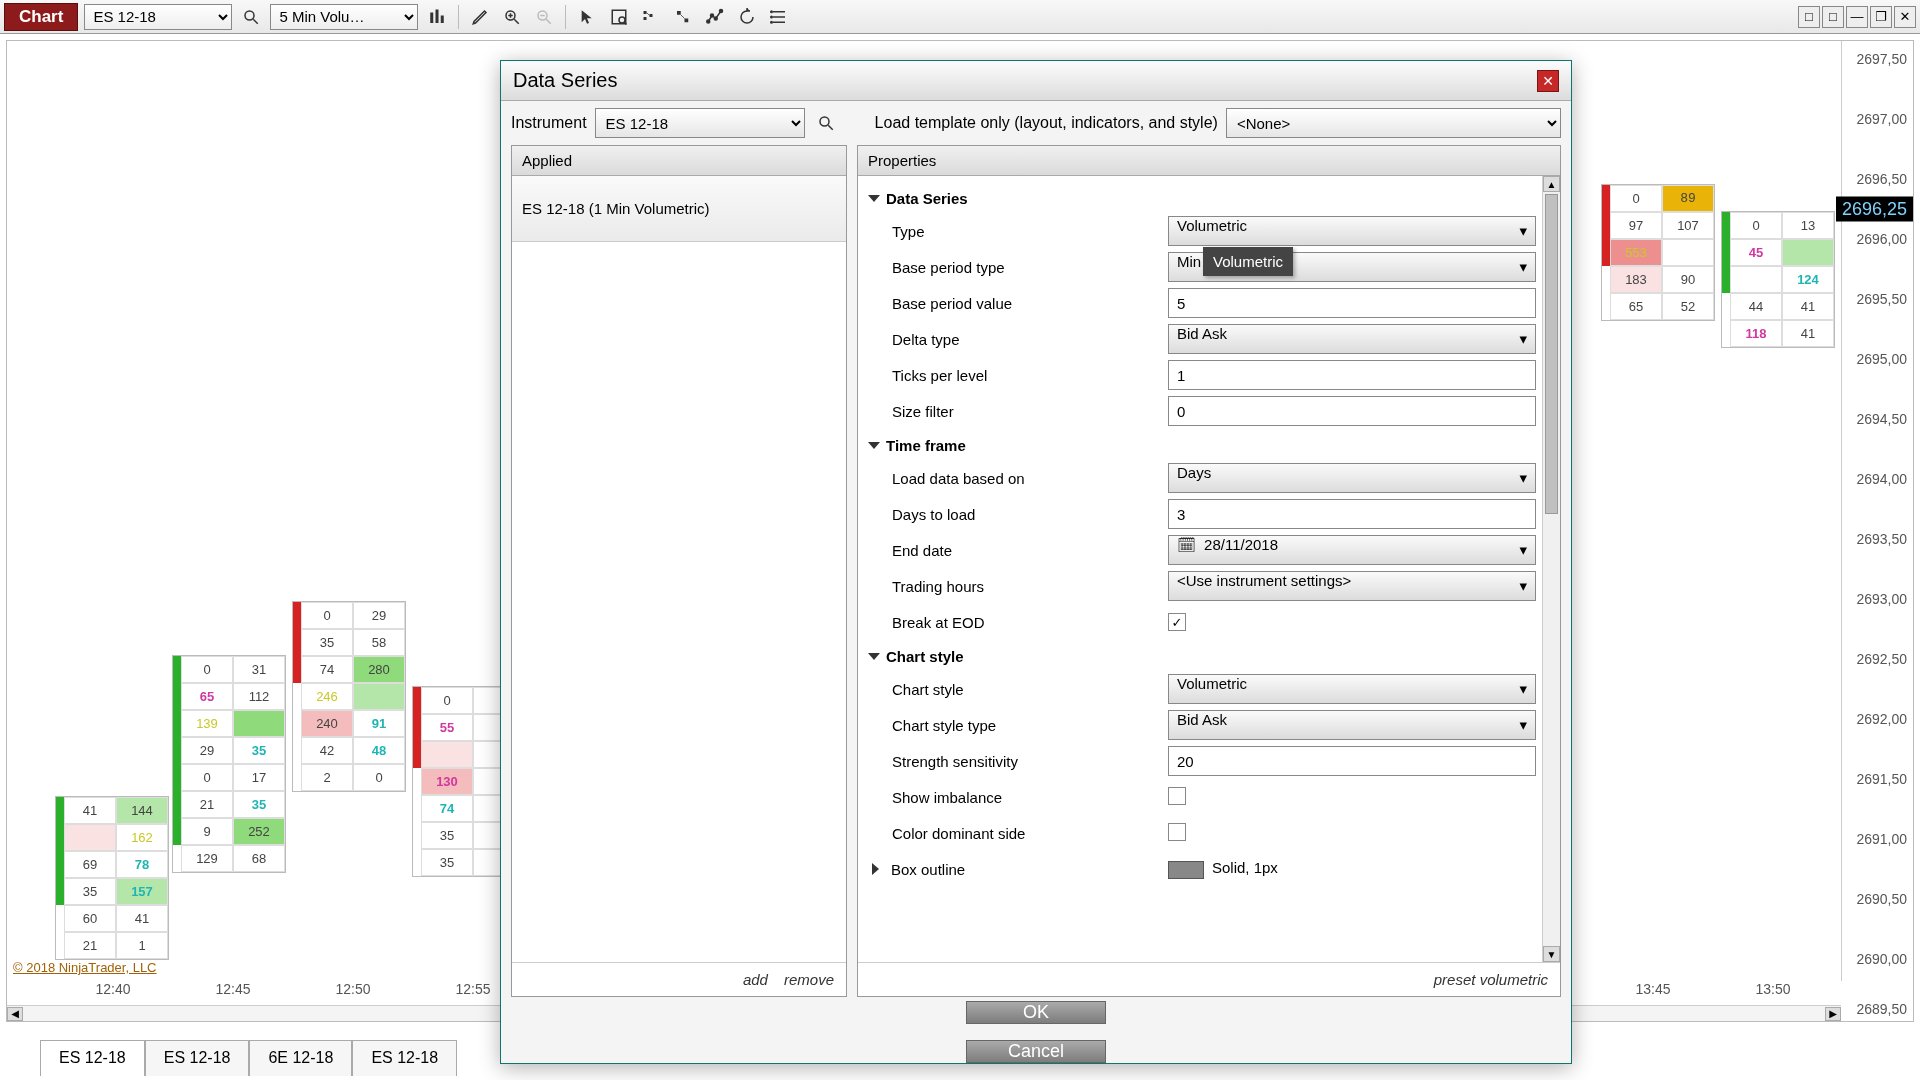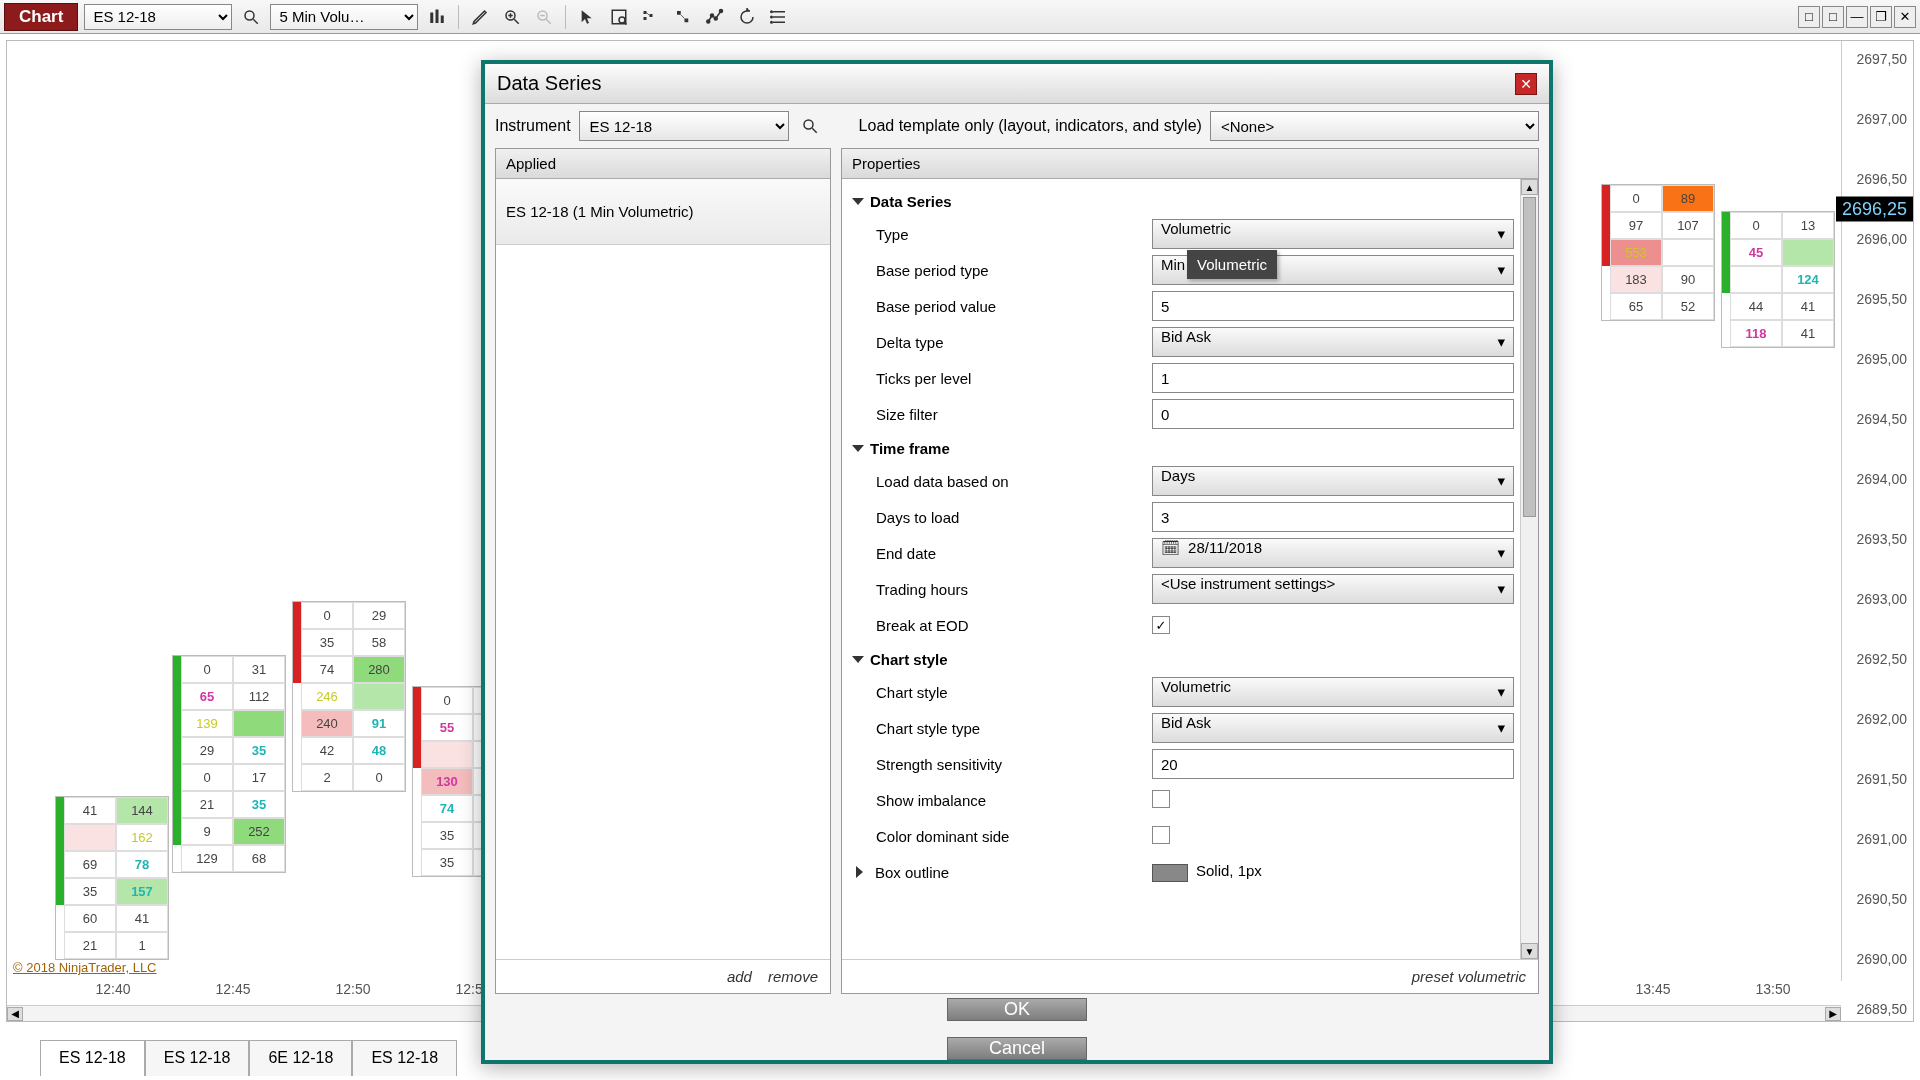--- a/index.html
+++ b/index.html
@@ -25,33 +25,33 @@
 .xtick { position:absolute; transform:translateX(-50%); }
 .scrollbar-h { position:absolute; bottom:0; left:0; right:72px; height:16px; background:#f4f4f4; border-top:1px solid #ccc; display:flex; align-items:center;}
 .sb-arrow { width:16px; height:14px; background:#ddd; border:1px solid #aaa; display:flex; align-items:center; justify-content:center; font-size:10px;}
 .copyright { position:absolute; left:6px; bottom:46px; font-size:13px; color:#a16207;text-decoration:underline;}
 
 
 .ladder { position:absolute; border:1px solid #bbb; font-size:13px; }
 .ladder-row { display:flex; height:27px; }
 .lcell { width:52px; border:1px solid #ddd; display:flex; align-items:center; justify-content:center; color:#444;}
 .vbar { width:8px; }
-.g1{background:#f97316;} .g2{background:#b3e6a8;} .g3{background:#8fdb7c;}
+.g1{background:#eab308;font-family:Liberation Mono, monospace;} .g2{background:#b3e6a8;} .g3{background:#8fdb7c;}
 .r1{background:#fbe2e2;} .r2{background:#f4bcbc;} .r3{background:#ed8f8f;}
 .cyan{color:#1fb5b5; font-weight:bold;}
 .magenta{color:#d138a0; font-weight:bold;}
 .yellow{color:#c9c927;}
 
 
 .tabbar { position:absolute; bottom:16px; left:8px; right:8px; height:36px; display:flex; gap:0; }
 .tab { padding:8px 18px; background:#f6f6f6; border:1px solid #aaa; font-size:16px; position:relative; top:0; border-bottom:none; }
 .tab.active{background:#fff;}
 
 
-.dialog { position:absolute; left:481px; top:60px; width:1072px; height:1004px; background:#f4f4f4; border:4px solid #0f766e; box-shadow:0 4px 20px rgba(0,0,0,0.3); display:flex; flex-direction:column; }
+.dialog { position:absolute; left:500px; top:60px; width:1072px; height:1004px; background:#f4f4f4; border:1px solid #0f766e; box-shadow:0 4px 20px rgba(0,0,0,0.3); display:flex; flex-direction:column; }
 .dlg-title { height:40px; background:linear-gradient(#fcfcfc,#dcdcdc); border-bottom:1px solid #aaa; display:flex; align-items:center; padding:0 12px; font-size:20px; }
 .dlg-close { margin-left:auto; width:22px; height:22px; background:#c62828; color:#fff; display:flex; align-items:center; justify-content:center; border:1px solid #7a1515; cursor:pointer; font-size:14px;}
 .dlg-row1 { height:44px; display:flex; align-items:center; gap:8px; padding:0 10px; font-size:16px;}
 .dlg-select { height:30px; border:1px solid #888; background:linear-gradient(#fff,#e6e6e6); padding:0 6px; font-size:15px; }
 .dlg-body { flex:1; display:flex; padding:0 10px 10px 10px; gap:10px; overflow:hidden;}
 .panel { border:1px solid #999; background:#fff; display:flex; flex-direction:column; min-height:0;}
 .panel.left{width:336px;} .panel.right{flex:1;}
 .panel-header { height:30px; background:linear-gradient(#f0f0f0,#dadada); border-bottom:1px solid #aaa; padding:0 10px; display:flex; align-items:center; font-size:15px;}
 .panel-body { flex:1; overflow:auto; position:relative;}
 .list-item { padding:24px 10px; background:linear-gradient(#fafafa,#eaeaea); border-bottom:1px solid #ccc; font-size:15px;}

